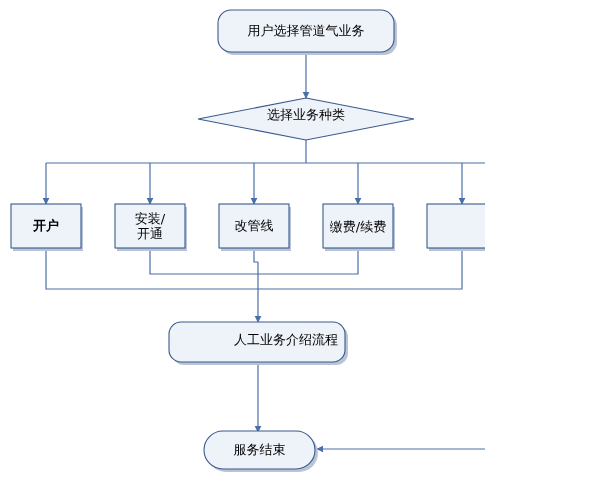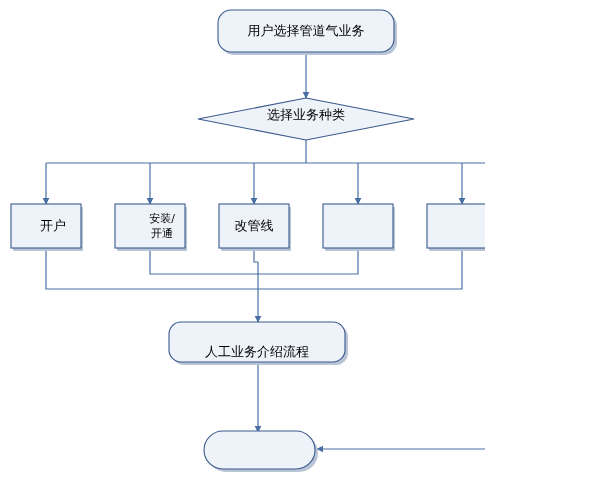--- a/index.html
+++ b/index.html
@@ -30,23 +30,22 @@
     align-items: center;
     justify-content: center;
     text-align: center;
     color: #000000;
     font-size: 13px;
     line-height: 16px;
     pointer-events: none;
     white-space: pre-line;
   }
   .node-label.small {
-    font-size: 11px;
+    font-size: 13px;
     line-height: 15px;
-    padding-left: 12px;
   }
 </style>
 </head>
 <body>
 
 <div id="canvas">
 
   <svg class="layer" viewBox="0 0 611 482">
     <defs>
       <marker id="arrow" viewBox="0 0 10 10" refX="9" refY="5" markerWidth="6" markerHeight="6" orient="auto-start-reverse">
@@ -124,21 +123,23 @@
     <g>
       <rect x="207" y="434" width="111" height="38" rx="19" ry="19" fill="#b9c4d6" stroke="none"></rect>
       <rect x="204" y="431" width="111" height="38" rx="19" ry="19" fill="#eef2f9" stroke="#3a5a8c" stroke-width="1.1"></rect>
     </g>
   </svg>
 
   <div class="node-label" style="left:218px; top:10px; width:176px; height:42px;">用户选择管道气业务</div>
 
   <div class="node-label" style="left:231px; top:94px; width:150px; height:42px;">选择业务种类</div>
 
-  <div class="node-label" style="left:18px; top:204px; width:70px; height:44px;">开户</div>
+  <div class="node-label" style="left:11px; top:204px; width:70px; height:44px;font-weight:bold;">开户</div>
   <div class="node-label small" style="left:115px; top:204px; width:70px; height:44px;">安装/
 开通</div>
   <div class="node-label" style="left:219px; top:204px; width:70px; height:44px;">改管线</div>
+  <div class="node-label small" style="left:323px; top:204px; width:70px; height:44px;">缴费/续费</div>
 
-  <div class="node-label" style="left:169px; top:332px; width:176px; height:40px;">人工业务介绍流程</div>
+  <div class="node-label" style="left:169px; top:320px; width:176px; height:40px;padding-left:29px;">人工业务介绍流程</div>
 
+  <div class="node-label" style="left:204px; top:431px; width:111px; height:38px;">服务结束</div>
 
 </div>
 
 </body></html>

